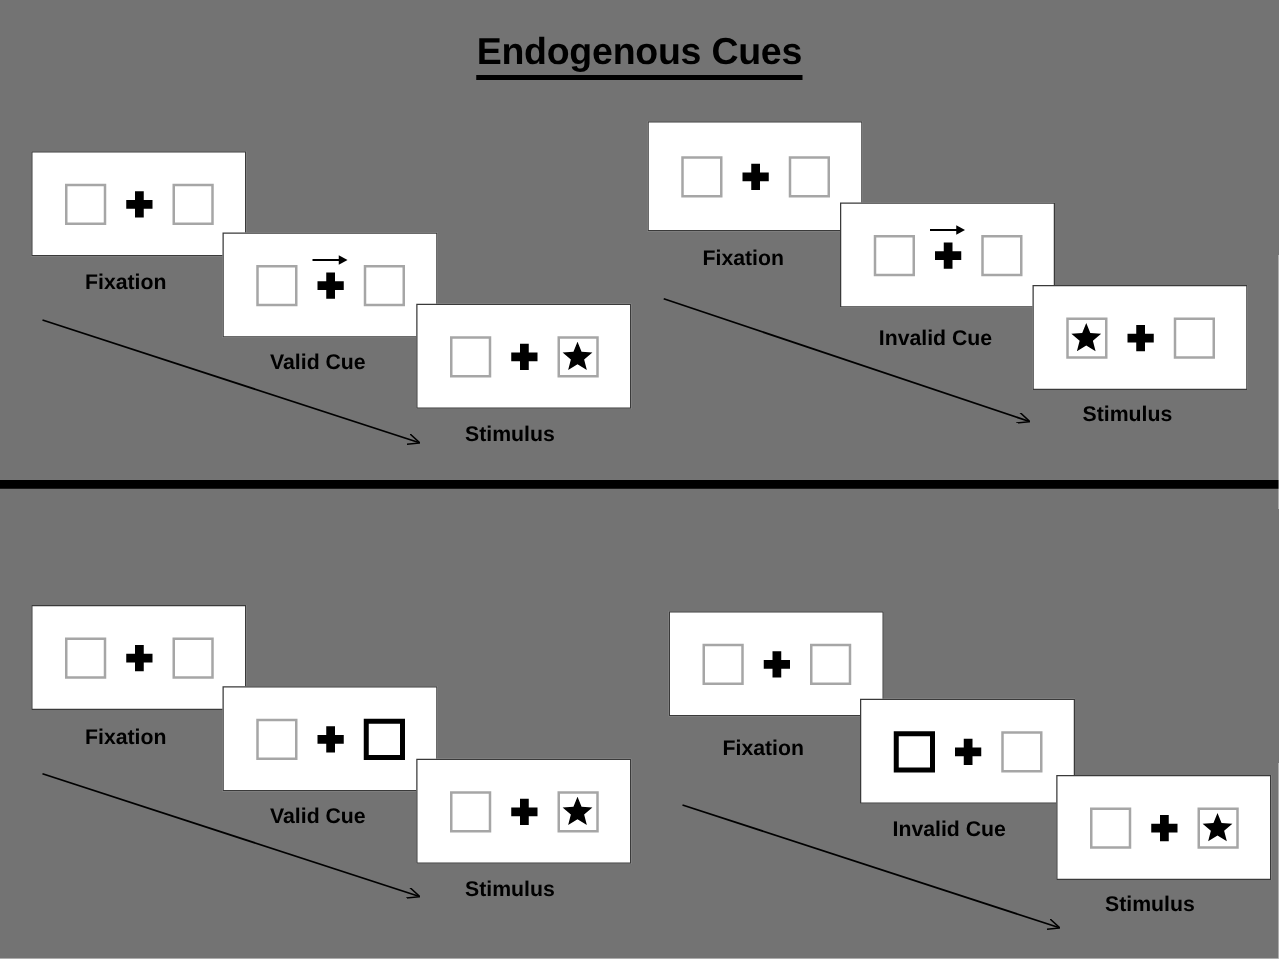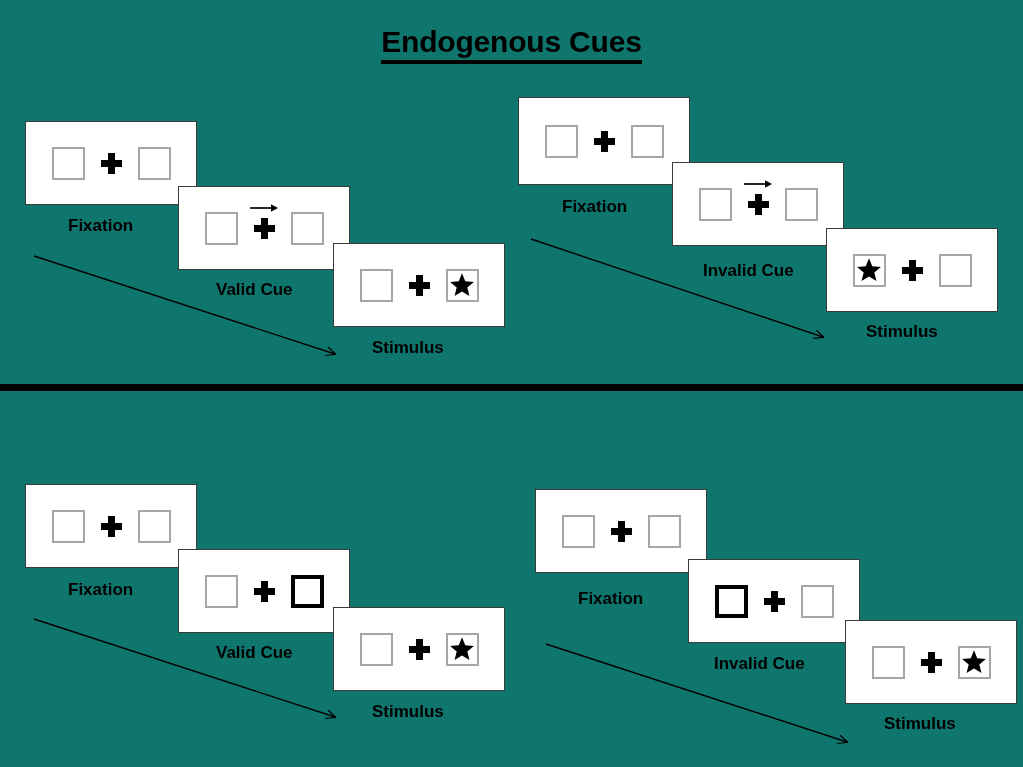--- a/index.html
+++ b/index.html
@@ -9,21 +9,21 @@
     background: #ffffff;
   }
   body {
     font-family: "Liberation Sans", sans-serif;
     color: #000000;
   }
   #figure {
     position: relative;
     width: 1023px;
     height: 767px;
-    background: #0f766e;
+    background: #737373;
     overflow: hidden;
   }
 
   
   .section-title {
     position: absolute;
     width: 100%;
     left: 0;
     text-align: center;
     font-size: 30px;

